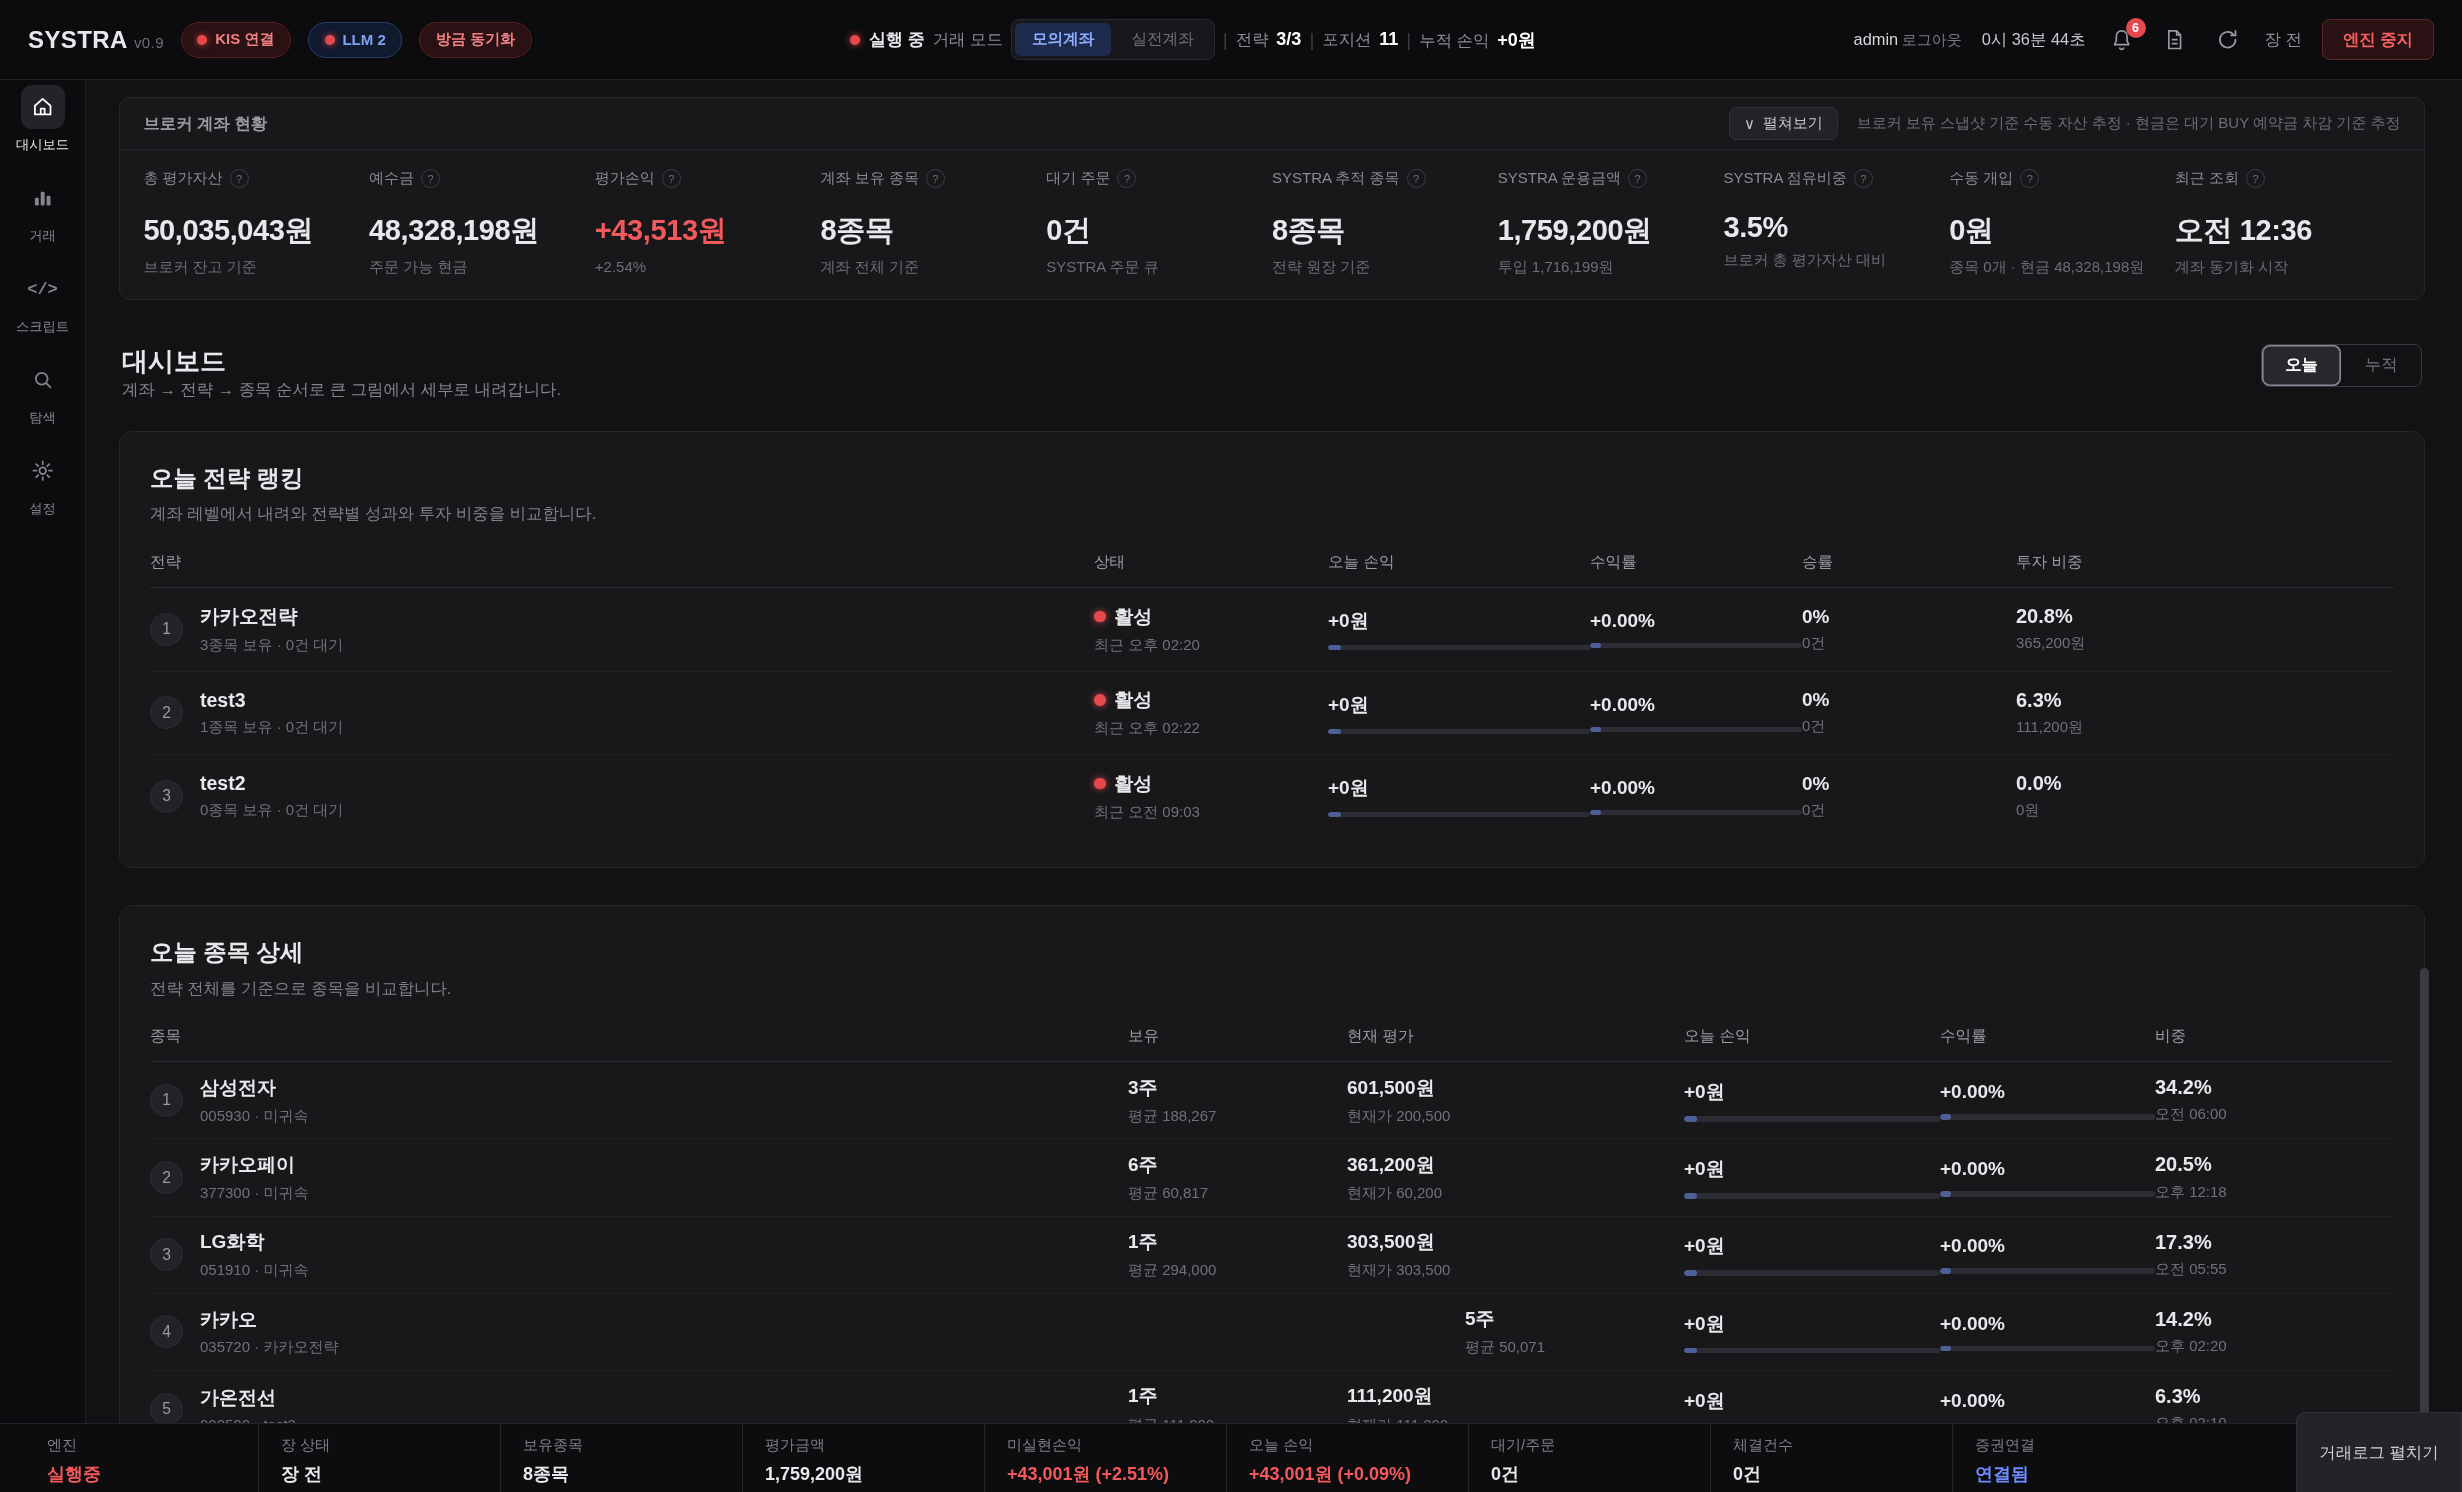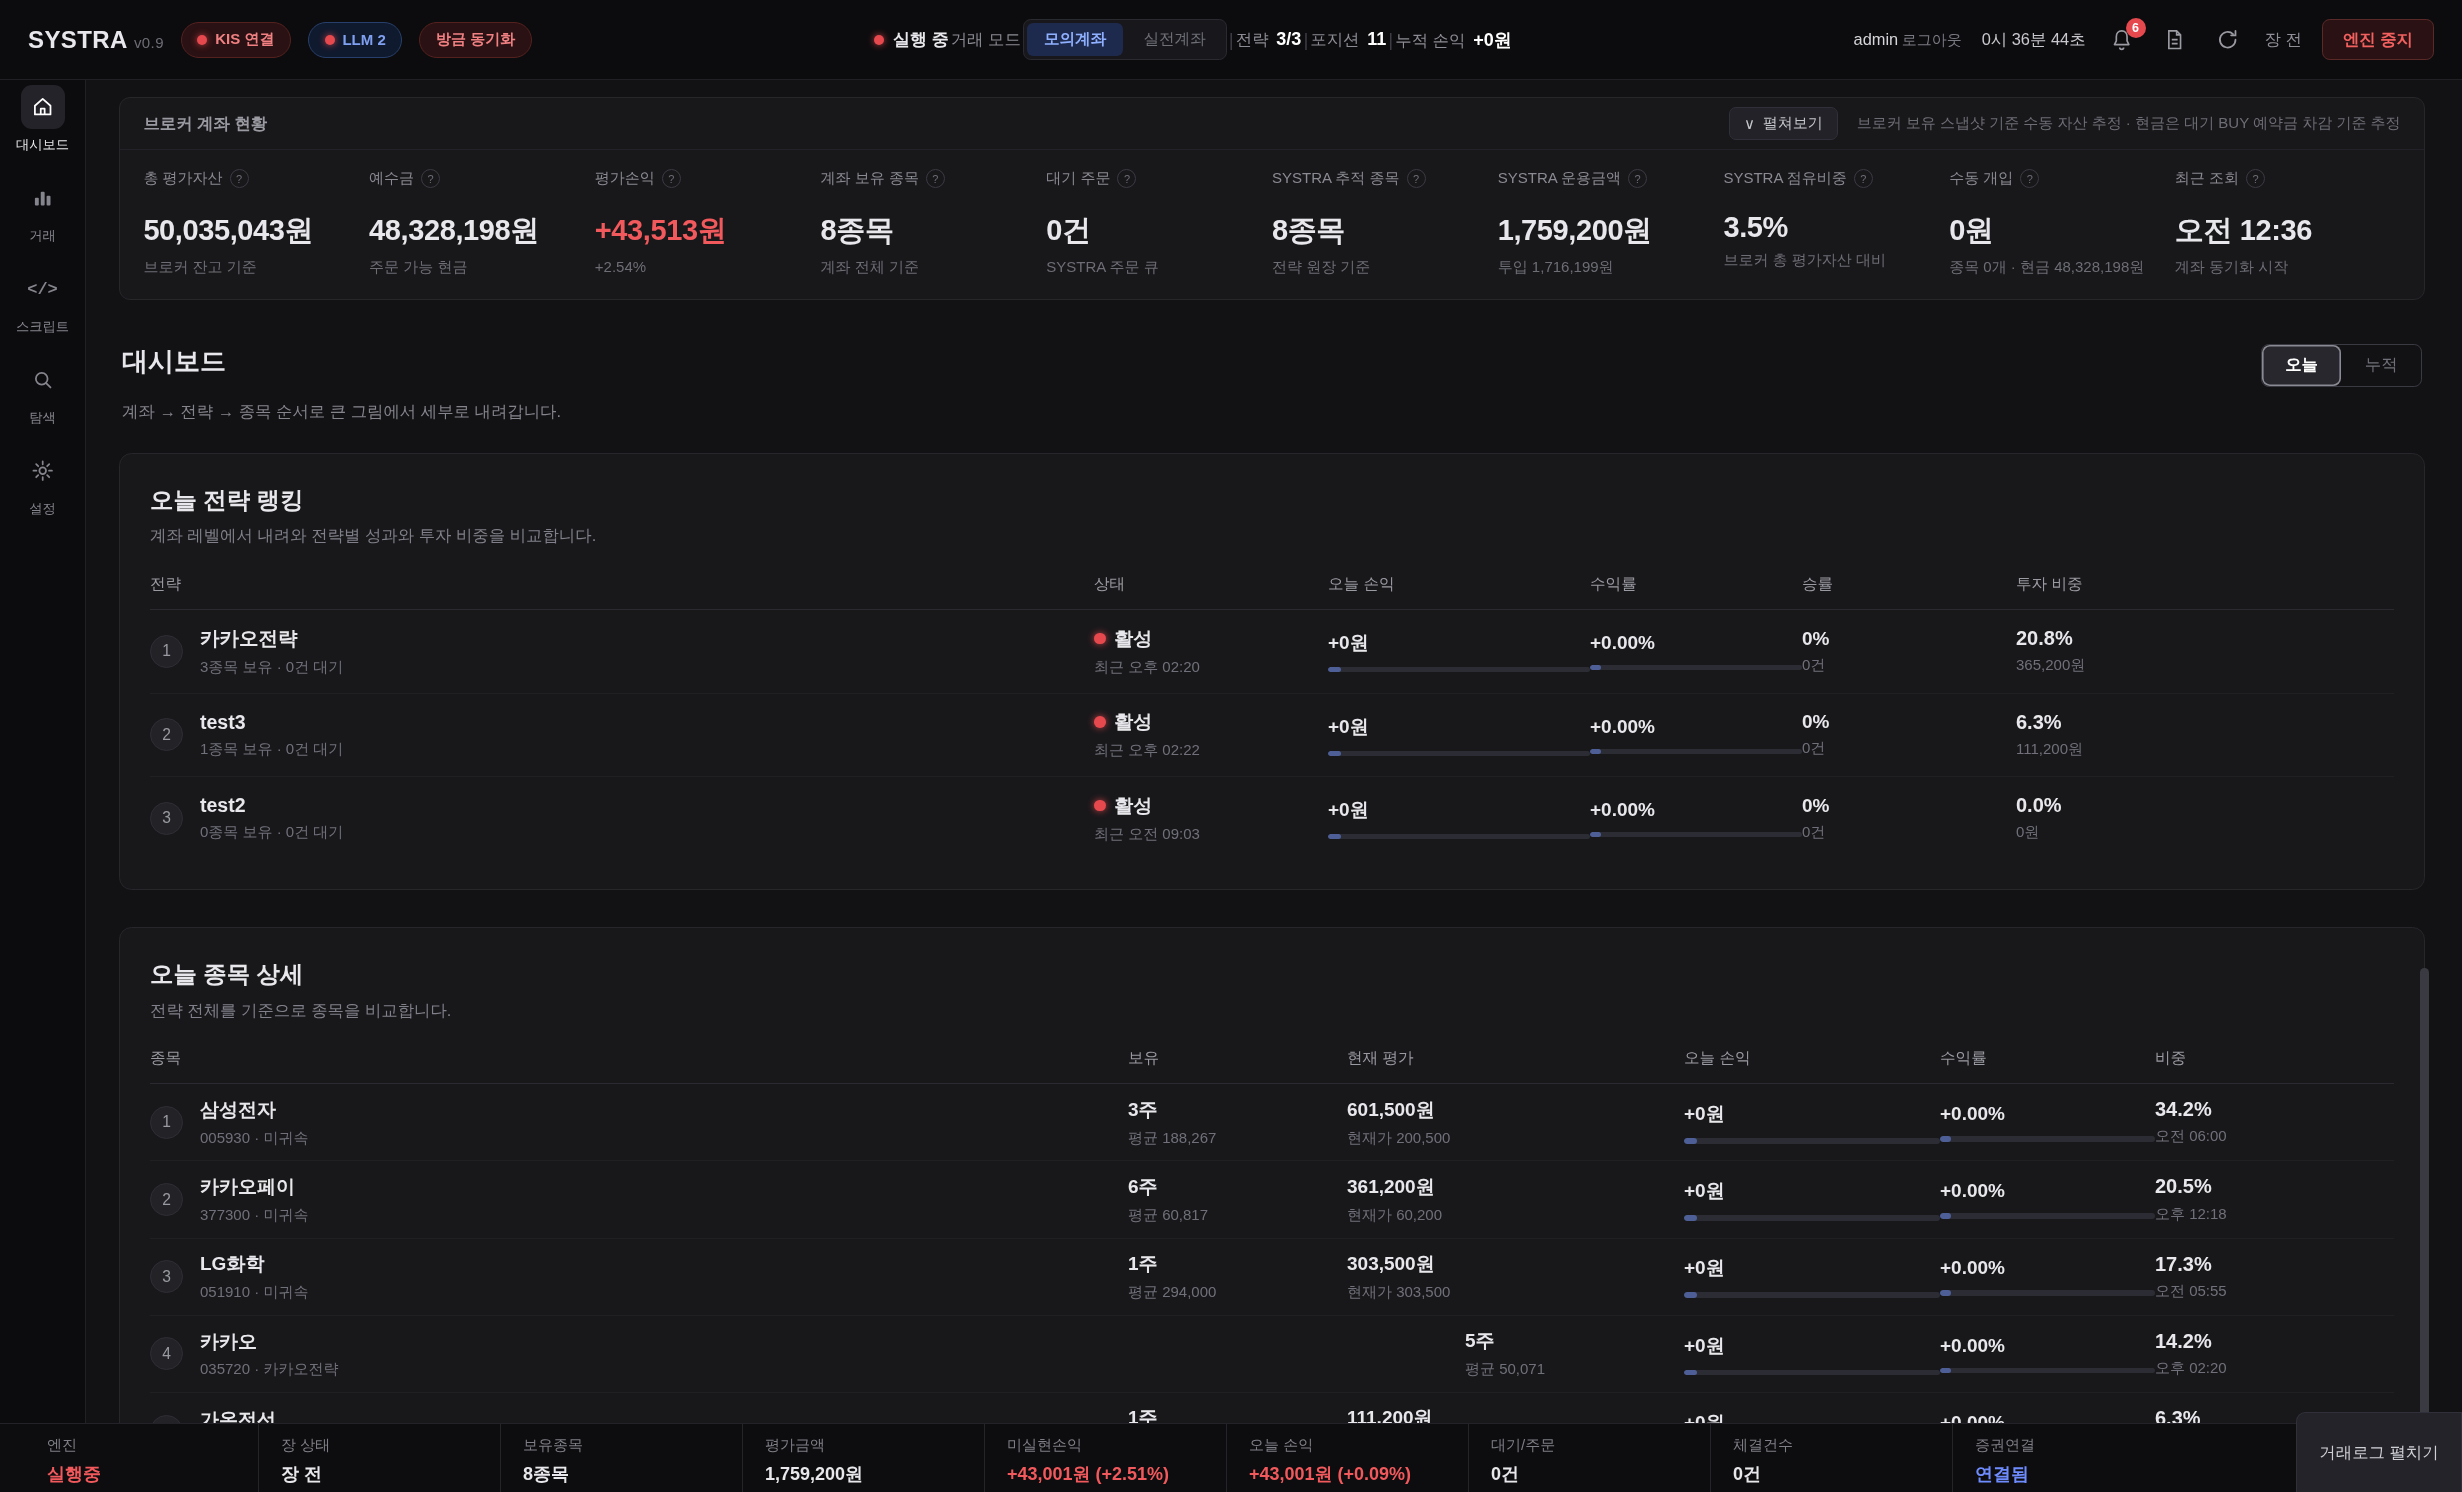--- a/index.html
+++ b/index.html
@@ -10,21 +10,21 @@
 
   
   .topbar{position:absolute;top:0;left:0;right:0;height:80px;background:#0c0c0e;border-bottom:0.8px solid #202025;display:flex;align-items:center;padding:0 28px;z-index:9}
   .h-left{display:flex;align-items:center;gap:17px}
   .brand{font-size:24px;font-weight:800;letter-spacing:0.4px;white-space:nowrap}
   .brand .ver{font-size:15px;color:#6d6d75;font-weight:400;margin-left:6.2px}
   .pill{display:inline-flex;align-items:center;gap:7.8px;height:36px;padding:0 15.6px;border-radius:18px;font-size:15px;font-weight:600;white-space:nowrap}
   .pill-red{background:#2a1113;border:0.8px solid #55211f;color:#f08082}
   .pill-blue{background:#101a2e;border:0.8px solid #27406b;color:#7fa0f0}
   .dot{width:10px;height:10px;border-radius:50%;background:#e5484d;box-shadow:0 0 7px rgba(229,72,77,.85);flex:none}
-  .h-center{display:flex;align-items:center;gap:2px;margin:0 auto;white-space:nowrap}
+  .h-center{display:flex;align-items:center;gap:8px;margin:0 auto;white-space:nowrap}
   .run{display:inline-flex;align-items:center;gap:9.4px;font-size:17px;font-weight:600}
   .lbl{font-size:16.4px;color:#8b8b93}
   .mode-toggle{display:flex;background:#17171c;border:0.8px solid #2a2a31;border-radius:7.8px;padding:3.1px;gap:3.1px}
   .mode-toggle button{padding:6.2px 17px;font-size:15.6px;color:#6f6f78;border-radius:6.2px}
   .mode-toggle button.sel{background:#1d2a4e;color:#8fb0ff;font-weight:700}
   .vsep{color:#3c3c44;font-size:19px}
   .pair{display:inline-flex;align-items:baseline;gap:7.8px;font-size:16.4px}
   .pair b{font-size:18px;color:#fff}
   .h-right{display:flex;align-items:center;gap:20px;white-space:nowrap}
   .user{font-size:16.4px;color:#d5d5da}
@@ -56,21 +56,21 @@
   .broker-note{font-size:15px;color:#6d6d75}
   .stats{display:flex;padding:19px 23.4px 22px}
   .stat{flex:1;min-width:0}
   .stat-label{display:flex;align-items:center;gap:7px;font-size:15px;color:#8a8a92;white-space:nowrap}
   .help{width:19px;height:19px;border-radius:50%;border:0.8px solid #3a3a42;color:#6d6d75;font-size:11px;display:inline-flex;align-items:center;justify-content:center;flex:none}
   .stat-value{margin-top:23px;font-size:29px;font-weight:700;letter-spacing:-0.4px;white-space:nowrap}
   .stat-cap{margin-top:7px;font-size:15px;color:#6d6d75;white-space:nowrap}
 
   .dash-head{display:flex;align-items:flex-start;margin:44px 3.1px 30px}
   .dash-title{font-size:26px;font-weight:700}
-  .dash-sub{margin-top:22px;font-size:16.4px;color:#84848c}
+  .dash-sub{margin-top:0;font-size:16.4px;color:#84848c}
   .toggle{margin-left:auto;display:flex;border:0.8px solid #3a3a42;border-radius:7.8px;overflow:hidden}
   .toggle button{padding:9.4px 23.4px;font-size:16.4px;color:#70707a}
   .toggle button.sel{background:#27272d;color:#fff;font-weight:700;box-shadow:inset 0 0 0 1.6px #8a8a94;border-radius:7.8px}
 
   .card{background:#18181b;border:0.8px solid #26262b;border-radius:12.5px;padding:30px 30px;margin-bottom:37px}
   .card-title{font-size:23.4px;font-weight:700}
   .card-sub{margin-top:9.4px;font-size:16.4px;color:#80808a}
   .thead{display:flex;align-items:center;margin-top:26.5px;padding-bottom:14px;border-bottom:0.8px solid #2a2a30;font-size:15.6px;color:#9a9aa2}
   .trow{display:flex;align-items:center;padding:15.6px 0;border-bottom:0.8px solid rgba(255,255,255,.035)}
   .trow.short{padding:12.5px 0}

